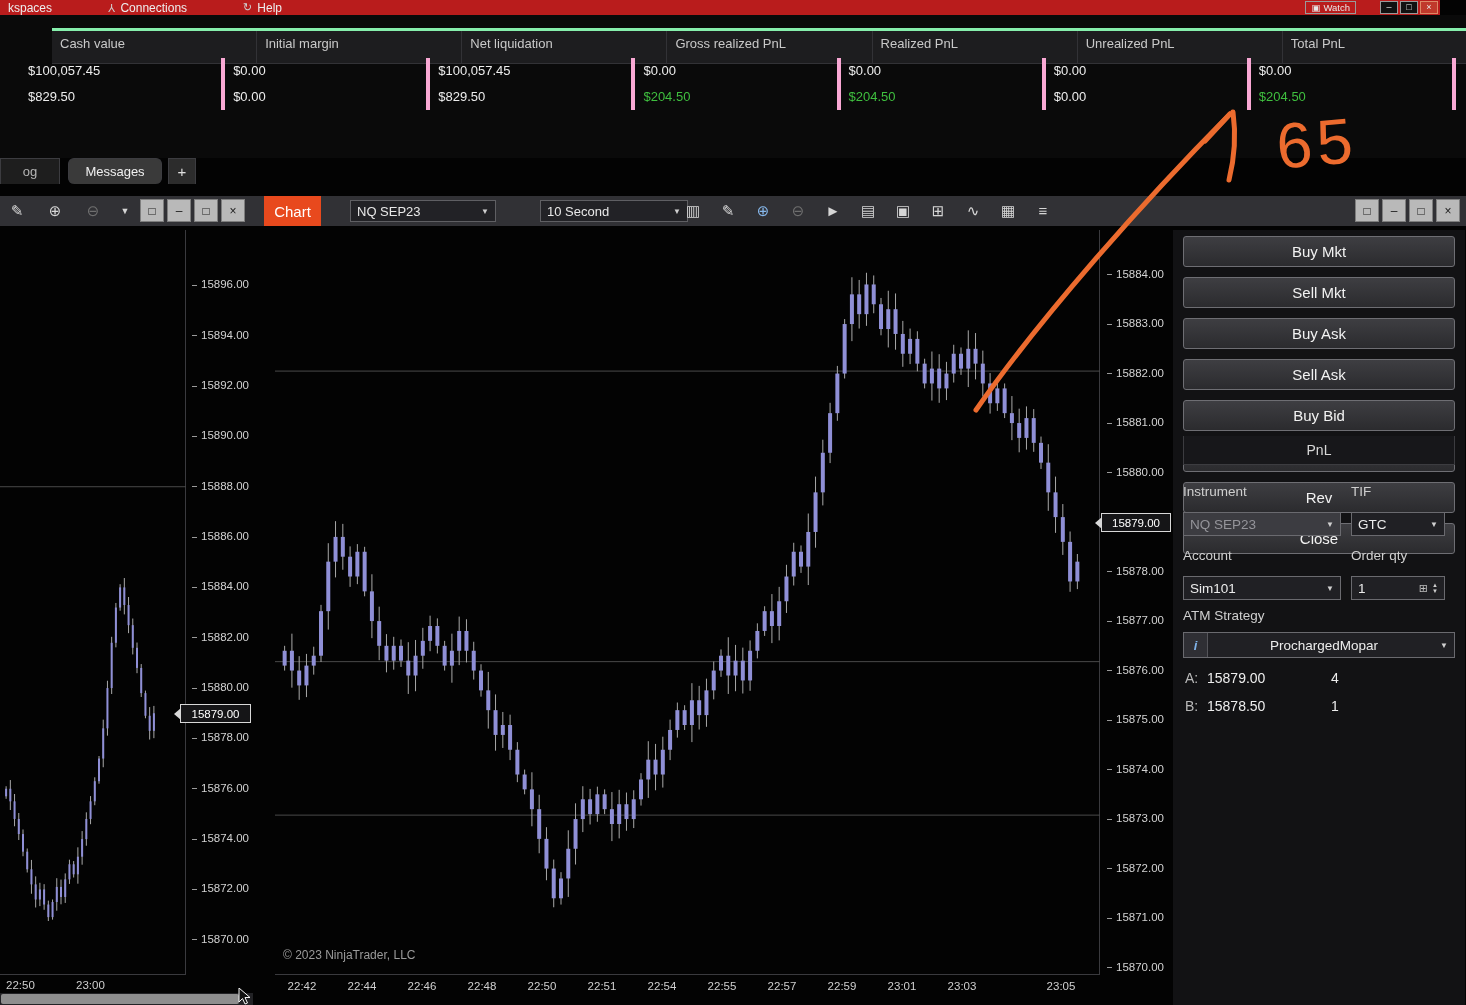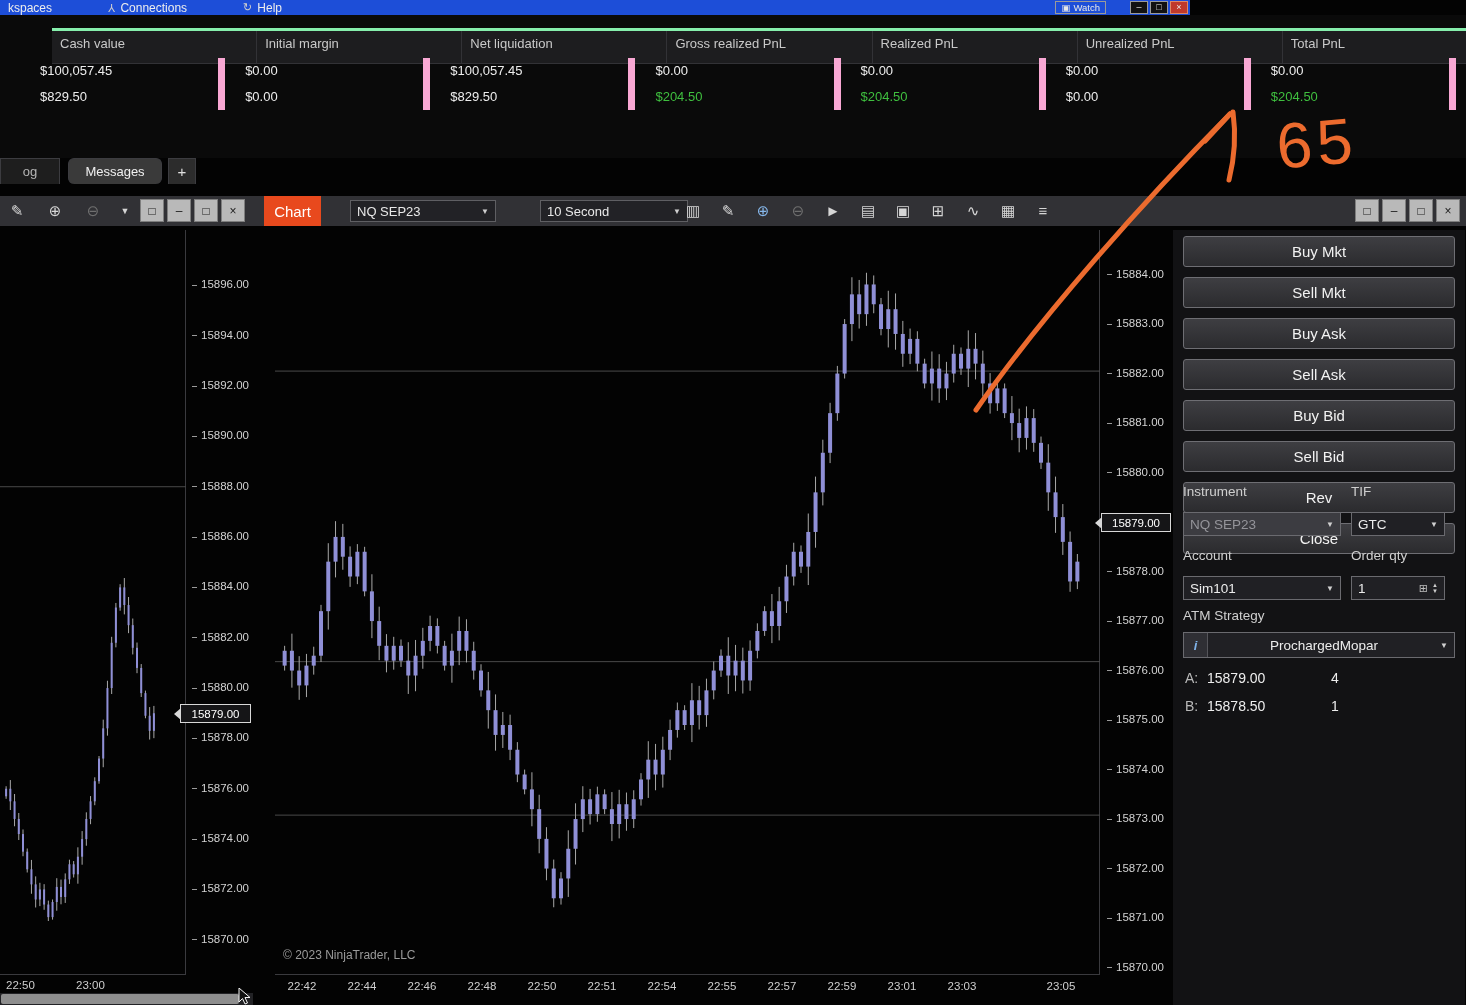--- a/index.html
+++ b/index.html
@@ -1,41 +1,41 @@
 <!DOCTYPE html>
 <html><head>
 <meta charset="utf-8">
 <style>
 *{margin:0;padding:0;box-sizing:border-box;}
 html,body{width:1466px;height:1005px;background:#000;overflow:hidden;
   font-family:"Liberation Sans","DejaVu Sans",sans-serif;}
 #app{position:relative;width:1466px;height:1005px;background:#030303;color:#e6e6e6;}
 
 
-#menubar{position:absolute;left:0;top:0;width:1190px;height:15px;background:#1d4ed8;
+#menubar{position:absolute;left:0;top:0;width:1440px;height:15px;background:#b91c1c;
   display:flex;align-items:center;font-size:12px;color:#ededed;overflow:hidden;}
 #menubar .mitem{margin-left:8px;cursor:default;}
 #menubar .micon{margin-left:56px;font-size:11px;color:#cfcfcf;display:inline-block;}
 #menubar .micon+.mitem{margin-left:5px;}
 [data-name="connections-icon"]{transform:rotate(180deg);}
 #watch-box{position:absolute;right:84px;top:1px;height:13px;border:1px solid #9a9a9a;
   display:flex;align-items:center;gap:3px;padding:0 5px;font-size:9.5px;color:#e8e8e8;}
 #menu-winbtns{position:absolute;right:2px;top:1px;display:flex;gap:2px;}
 .menu-box{width:18px;height:13px;border:1px solid #9a9a9a;font-size:9px;line-height:11px;
   text-align:center;color:#e8e8e8;background:#111;}
 .menu-box:last-child{background:#c0392b;border-color:#d86;}
 
 
 #summary-bg{position:absolute;left:0;top:15px;width:1466px;height:143px;background:#0a0a0a;}
 .sum-grid{position:absolute;left:20px;width:1436px;display:grid;grid-template-columns:repeat(7,1fr);}
 #summary-header{top:28px;height:36px;background:#1d1d1f;border-top:3px solid #86efac;border-bottom:1px solid #323236;margin-left:32px;}
 .sum-hcell{font-size:13px;color:#c9c9c9;line-height:26px;padding-left:8px;border-right:1px solid #323236;}
 #summary-row-0{top:58px;height:26px;}
 #summary-row-1{top:84px;height:26px;}
-.sum-cell{font-size:13px;color:#ededed;line-height:26px;padding-left:8px;border-right:7px solid #f9a8d4;margin-left:12px;}
+.sum-cell{font-size:13px;color:#ededed;line-height:26px;padding-left:8px;border-right:4px solid #f9a8d4;}
 .sum-cell.green{color:#3fbf3f;}
 
 
 .tab{position:absolute;top:158px;height:26px;line-height:26px;text-align:center;font-size:13px;
   border:1px solid #3c3c40;border-bottom:none;cursor:default;}
 #tab-log{left:0;width:60px;background:#1e1e1e;color:#b5b5b5;}
 #tab-messages{left:68px;width:94px;background:#3a3a3a;color:#f0f0f0;border-radius:6px;}
 #tab-add{left:168px;width:28px;background:#2c2c2c;color:#e0e0e0;font-size:15px;}
 
 
@@ -597,20 +597,21 @@
     <div class="btn-grid" data-name="order-buttons">
       <div class="tbtn" data-name="buy-mkt-button">Buy Mkt</div>
       <div class="tbtn" data-name="sell-mkt-button">Sell Mkt</div>
       <div class="tbtn" data-name="buy-ask-button">Buy Ask</div>
       <div class="tbtn" data-name="sell-ask-button">Sell Ask</div>
       <div class="tbtn" data-name="buy-bid-button">Buy Bid</div>
       <div class="tbtn" data-name="sell-bid-button">Sell Bid</div>
       <div class="tbtn" data-name="reverse-button">Rev</div>
       <div class="tbtn" data-name="close-button">Close</div>
     </div>
+    <div class="pnl-strip" data-name="pnl-display">PnL</div>
 
     <div class="fld-label" style="left:10px;top:254px;" data-name="instrument-label">Instrument</div>
     <div class="fld-label" style="left:178px;top:254px;" data-name="tif-label">TIF</div>
     <div class="combo2 disabled" style="left:10px;top:282px;width:158px;" data-name="panel-instrument-select">
       <span data-name="panel-instrument-value">NQ SEP23</span>
       <span class="arrow" data-name="chevron-down-icon">▼</span>
     </div>
     <div class="combo2" style="left:178px;top:282px;width:94px;" data-name="tif-select">
       <span data-name="tif-value">GTC</span>
       <span class="arrow" data-name="chevron-down-icon">▼</span>

